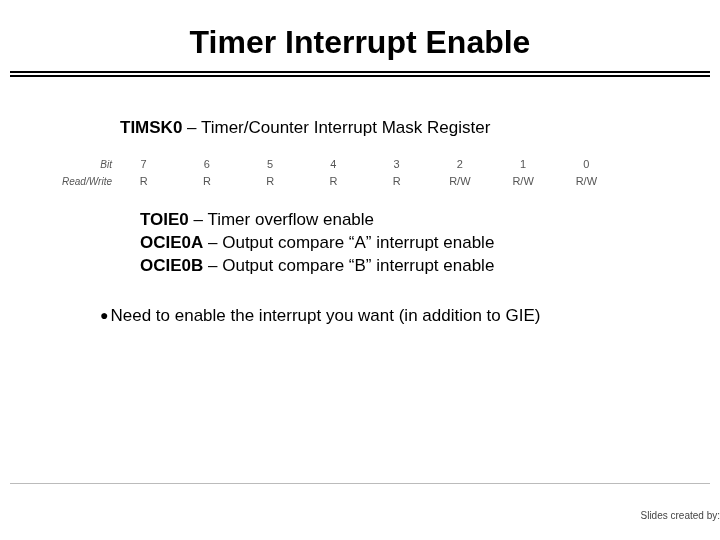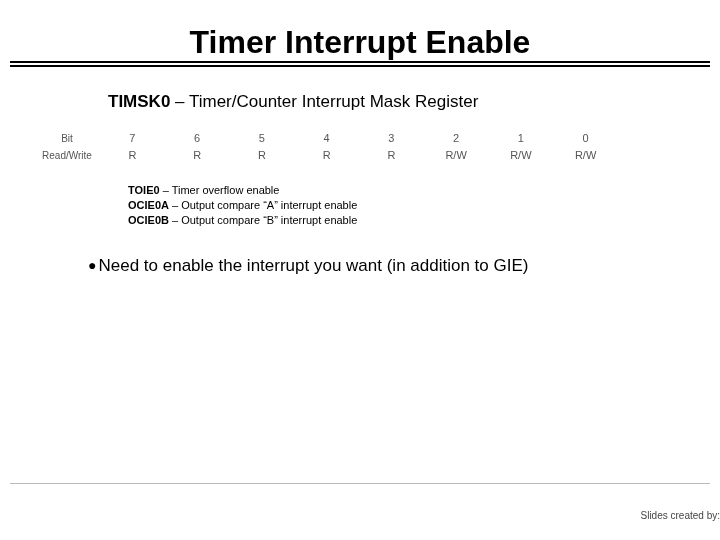--- a/index.html
+++ b/index.html
@@ -7,46 +7,46 @@
   body {
     font-family: Arial, Helvetica, sans-serif;
     background: #fff;
     color: #000;
     position: relative;
   }
   .title {
     font-size: 32px;
     font-weight: bold;
     text-align: center;
-    padding: 24px 0 0 0;
+    padding: 24px 0 10px 0;
   }
   .hr1 { border-top: 2px solid #000; margin: 0 10px; }
   .hr2 { border-top: 2px solid #000; margin: 2px 10px 0 10px; }
-  .content { padding: 24px 40px 0 28px; }
+  .content { padding: 24px 40px 0 40px; margin-top: 16px; }
   .intro { margin-left: 80px; font-size: 17px; line-height: 1.25; }
   .intro .b { font-weight: bold; }
   .reg-wrap { margin: 20px 0 22px 0; padding: 0 6px; }
   .reg-table {
     width: 100%;
     border-collapse: collapse;
     font-size: 11px;
     table-layout: fixed;
   }
   .reg-table th, .reg-table td { text-align: center; vertical-align: middle; }
-  .reg-table .lbl { width: 66px; text-align: center; font-weight: normal; color: #555; font-size: 10px; }
+  .reg-table .lbl { width: 66px; text-align: right; font-weight: normal; color: #555; font-size: 10px; font-style: italic; }
   .reg-table .rlbl { width: 56px; text-align: left; font-weight: bold; color: #000; font-size: 10px; padding-left: 6px; }
   .reg-table .bitnum td { padding-bottom: 2px; color: #555; }
   .reg-table .boxrow td.box {
     border: 2px solid #000;
     height: 22px;
     font-weight: bold;
     font-size: 10px;
   }
   .reg-table .rw td, .reg-table .iv td { color: #555; padding-top: 3px; }
-  .defs { margin-left: 100px; font-size: 11px; line-height: 1.35; }
+  .defs { margin-left: 100px; font-size: 17px; line-height: 1.35; }
   .defs .b { font-weight: bold; }
   .bullet-row {
     display: flex;
     align-items: baseline;
     margin: 28px 0 0 60px;
     font-size: 17px;
   }
   .bullet-dot {
     font-size: 14px;
     line-height: 1;

